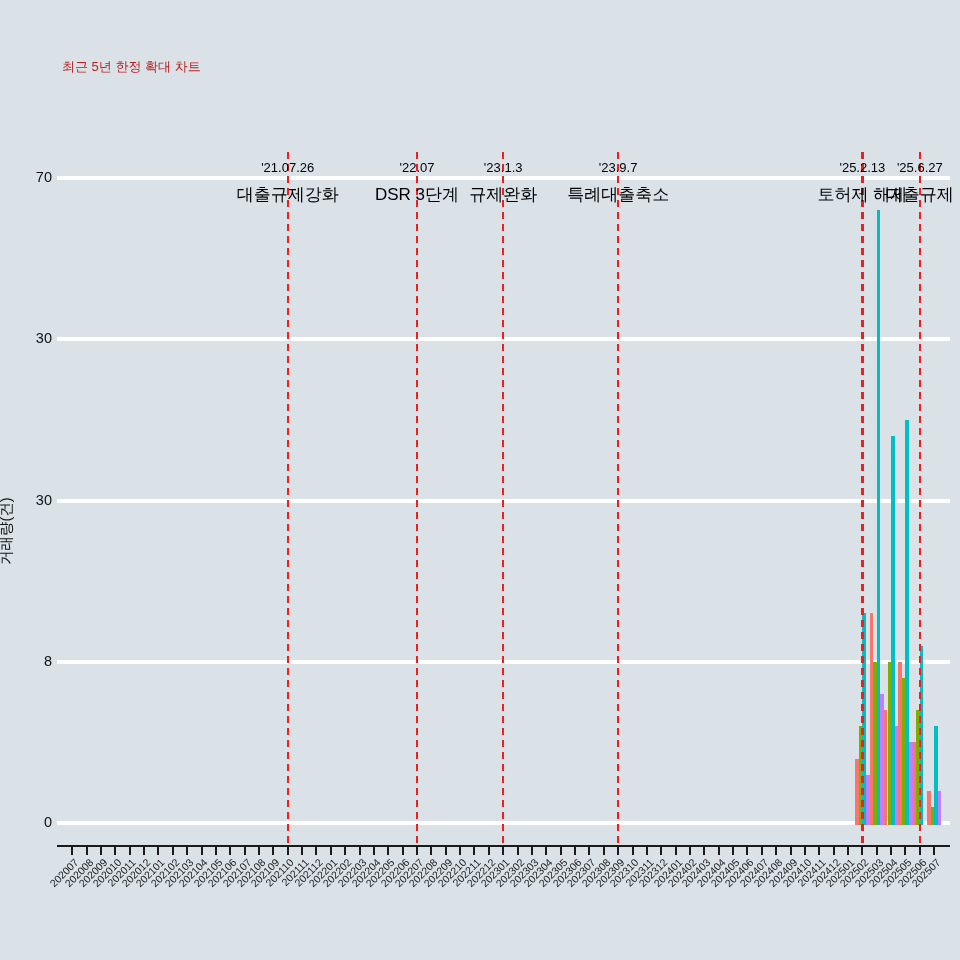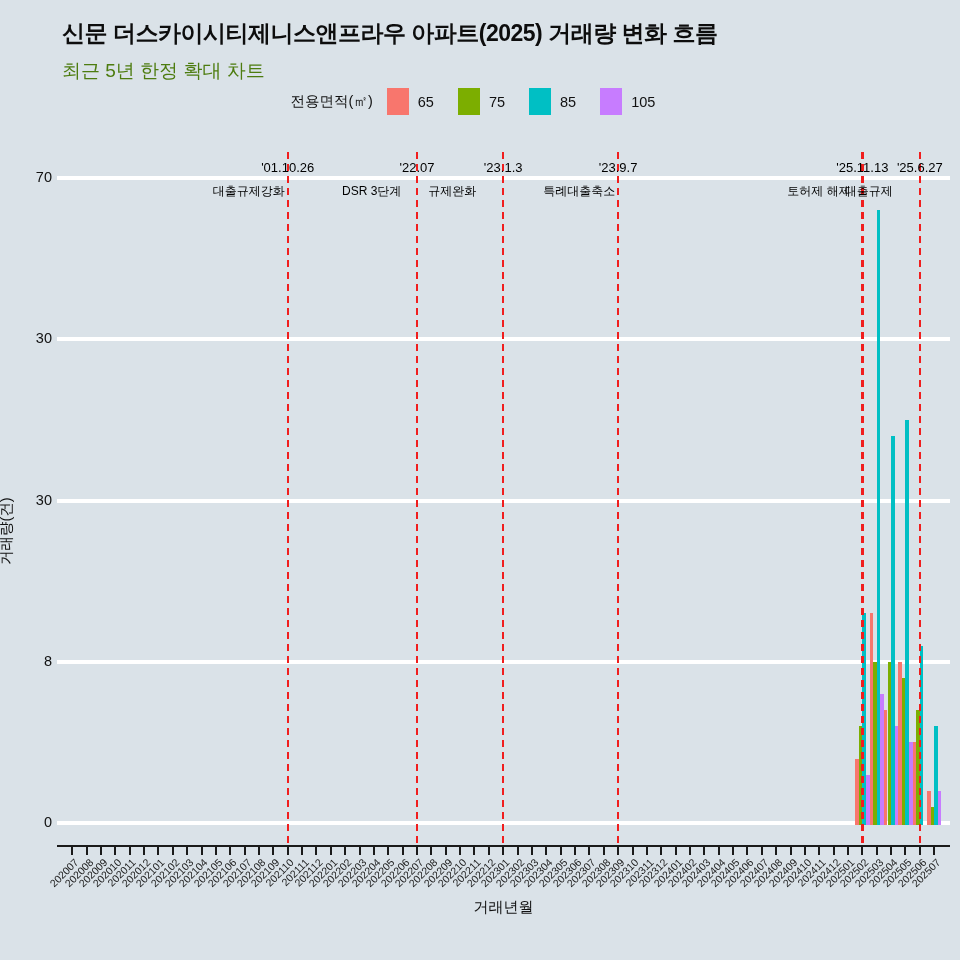--- a/index.html
+++ b/index.html
@@ -1,64 +1,43 @@
 <!DOCTYPE html>
 <html><head>
 <meta charset="utf-8">
 <style>
   html,body{margin:0;padding:0;}
   body{font-family:"Liberation Sans","DejaVu Sans",sans-serif;}
   #stage{position:relative;width:960px;height:960px;background:#dae2e8;overflow:hidden;}
   .title{position:absolute;left:62px;top:18px;font-size:23px;font-weight:700;color:#0d0d0d;letter-spacing:-0.5px;}
-  .subtitle{position:absolute;left:62px;top:58px;font-size:19px;color:#4d7c0f;}
+  .subtitle{position:absolute;left:62px;top:58px;font-size:13px;color:#b91c1c;}
   .legend{position:absolute;left:0;top:88px;width:960px;display:flex;justify-content:center;align-items:center;gap:10px;}
   .legend-title{font-size:14.5px;color:#111;margin-right:4px;}
   .legend-item{display:flex;align-items:center;gap:9px;margin-right:14px;}
   .legend-swatch{width:22px;height:27px;display:inline-block;}
   .legend-label{font-size:14.5px;color:#111;}
   .gridline{position:absolute;height:4px;background:#ffffff;left:57px;width:893px;}
   .ytick-label{position:absolute;left:0;width:52px;text-align:right;font-size:14.5px;color:#111;}
   .xaxis-line{position:absolute;left:57px;width:893px;height:2px;background:#1a1a1a;}
   .xtick{position:absolute;width:2px;height:8px;background:#1a1a1a;}
   .xtick-label{position:absolute;font-size:10.5px;color:#1a1a1a;white-space:nowrap;transform:rotate(-45deg);transform-origin:100% 0;}
   .bar{position:absolute;}
   .event-line{position:absolute;width:2.4px;background:repeating-linear-gradient(to bottom,#f01e1e 0px,#f01e1e 7px,rgba(0,0,0,0) 7px,rgba(0,0,0,0) 12px);}
   .event-date{position:absolute;width:140px;text-align:center;font-size:13px;font-weight:500;color:#000;white-space:nowrap;}
-  .event-label{position:absolute;width:150px;font-size:12px;font-weight:500;color:#000;white-space:nowrap;}
+  .event-label{position:absolute;width:150px;text-align:center;font-size:17px;font-weight:500;color:#000;white-space:nowrap;}
   .y-axis-title{position:absolute;left:16px;top:546px;font-size:14.5px;color:#111;white-space:nowrap;transform:rotate(-90deg);transform-origin:left bottom;}
   .x-axis-title{position:absolute;left:57px;top:898px;width:893px;text-align:center;font-size:15px;color:#111;}
   .footer{position:absolute;right:12px;top:928px;font-size:13.2px;color:#10151c;}
 </style>
 </head>
 <body>
 
 <div id="stage">
-  <div class="title">신문 더스카이시티제니스앤프라우 아파트(2025) 거래량 변화 흐름</div>
   <div class="subtitle">최근 5년 한정 확대 차트</div>
 
-  <div class="legend">
-    <span class="legend-title">전용면적(㎡)</span>
-
-  <span class="legend-item">
-        <span class="legend-swatch" style="background: rgb(248, 118, 109);"></span>
-        <span class="legend-label">65</span>
-      </span>
-      <span class="legend-item">
-        <span class="legend-swatch" style="background: rgb(124, 174, 0);"></span>
-        <span class="legend-label">75</span>
-      </span>
-      <span class="legend-item">
-        <span class="legend-swatch" style="background: rgb(0, 191, 196);"></span>
-        <span class="legend-label">85</span>
-      </span>
-      <span class="legend-item">
-        <span class="legend-swatch" style="background: rgb(199, 124, 255);"></span>
-        <span class="legend-label">105</span>
-      </span>
-    </div>
 
   <div id="plot">
       <div class="gridline" style="top: 821px;"></div>
       <div class="ytick-label" style="top: 814px;">0</div>
       <div class="gridline" style="top: 659.8px;"></div>
       <div class="ytick-label" style="top: 652.8px;">8</div>
       <div class="gridline" style="top: 498.6px;"></div>
       <div class="ytick-label" style="top: 491.6px;">30</div>
       <div class="gridline" style="top: 337.4px;"></div>
       <div class="ytick-label" style="top: 330.4px;">30</div>
@@ -204,34 +183,33 @@
       <div class="xtick-label" style="right: 83.2648px; top: 856px;">202503</div>
       <div class="xtick" style="left: 890.102px; top: 847px;"></div>
       <div class="xtick-label" style="right: 68.8981px; top: 856px;">202504</div>
       <div class="xtick" style="left: 904.469px; top: 847px;"></div>
       <div class="xtick-label" style="right: 54.5314px; top: 856px;">202505</div>
       <div class="xtick" style="left: 918.835px; top: 847px;"></div>
       <div class="xtick-label" style="right: 40.1647px; top: 856px;">202506</div>
       <div class="xtick" style="left: 933.202px; top: 847px;"></div>
       <div class="xtick-label" style="right: 25.798px; top: 856px;">202507</div>
       <div class="event-line" style="left: 286.5px; top: 152px; height: 693px; z-index: 3;"></div>
-      <div class="event-date" style="left: 217.7px; top: 160px; z-index: 4;">'01.10.26</div>
+      <div class="event-date" style="left: 217.7px; top: 160px; z-index: 4;">'21.07.26</div>
       <div class="event-label" style="left: 212.7px; top: 183px; z-index: 4;">대출규제강화</div>
       <div class="event-line" style="left: 415.801px; top: 152px; height: 693px; z-index: 3;"></div>
       <div class="event-date" style="left: 347.001px; top: 160px; z-index: 4;">'22.07</div>
       <div class="event-label" style="left: 342.001px; top: 183px; z-index: 4;">DSR 3단계</div>
       <div class="event-line" style="left: 502.001px; top: 152px; height: 693px; z-index: 3;"></div>
       <div class="event-date" style="left: 433.201px; top: 160px; z-index: 4;">'23.1.3</div>
       <div class="event-label" style="left: 428.201px; top: 183px; z-index: 4;">규제완화</div>
       <div class="event-line" style="left: 616.935px; top: 152px; height: 693px; z-index: 3;"></div>
       <div class="event-date" style="left: 548.135px; top: 160px; z-index: 4;">'23.9.7</div>
       <div class="event-label" style="left: 543.135px; top: 183px; z-index: 4;">특례대출축소</div>
       <div class="event-line" style="left: 861.168px; top: 152px; height: 693px; z-index: 3;"></div>
-      <div class="event-date" style="left: 792.369px; top: 160px; z-index: 4;">'25.11.13</div>
+      <div class="event-date" style="left: 792.369px; top: 160px; z-index: 4;">'25.2.13</div>
       <div class="event-label" style="left: 787.369px; top: 183px; z-index: 4;">토허제 해제</div>
       <div class="event-line" style="left: 918.635px; top: 152px; height: 693px; z-index: 3;"></div>
       <div class="event-date" style="left: 849.835px; top: 160px; z-index: 4;">'25.6.27</div>
       <div class="event-label" style="left: 844.835px; top: 183px; z-index: 4;">대출규제</div>
     </div>
 
   <span class="y-axis-title">거래량(건)</span>
-  <div class="x-axis-title">거래년월</div>
 </div>
 
 </body></html>

